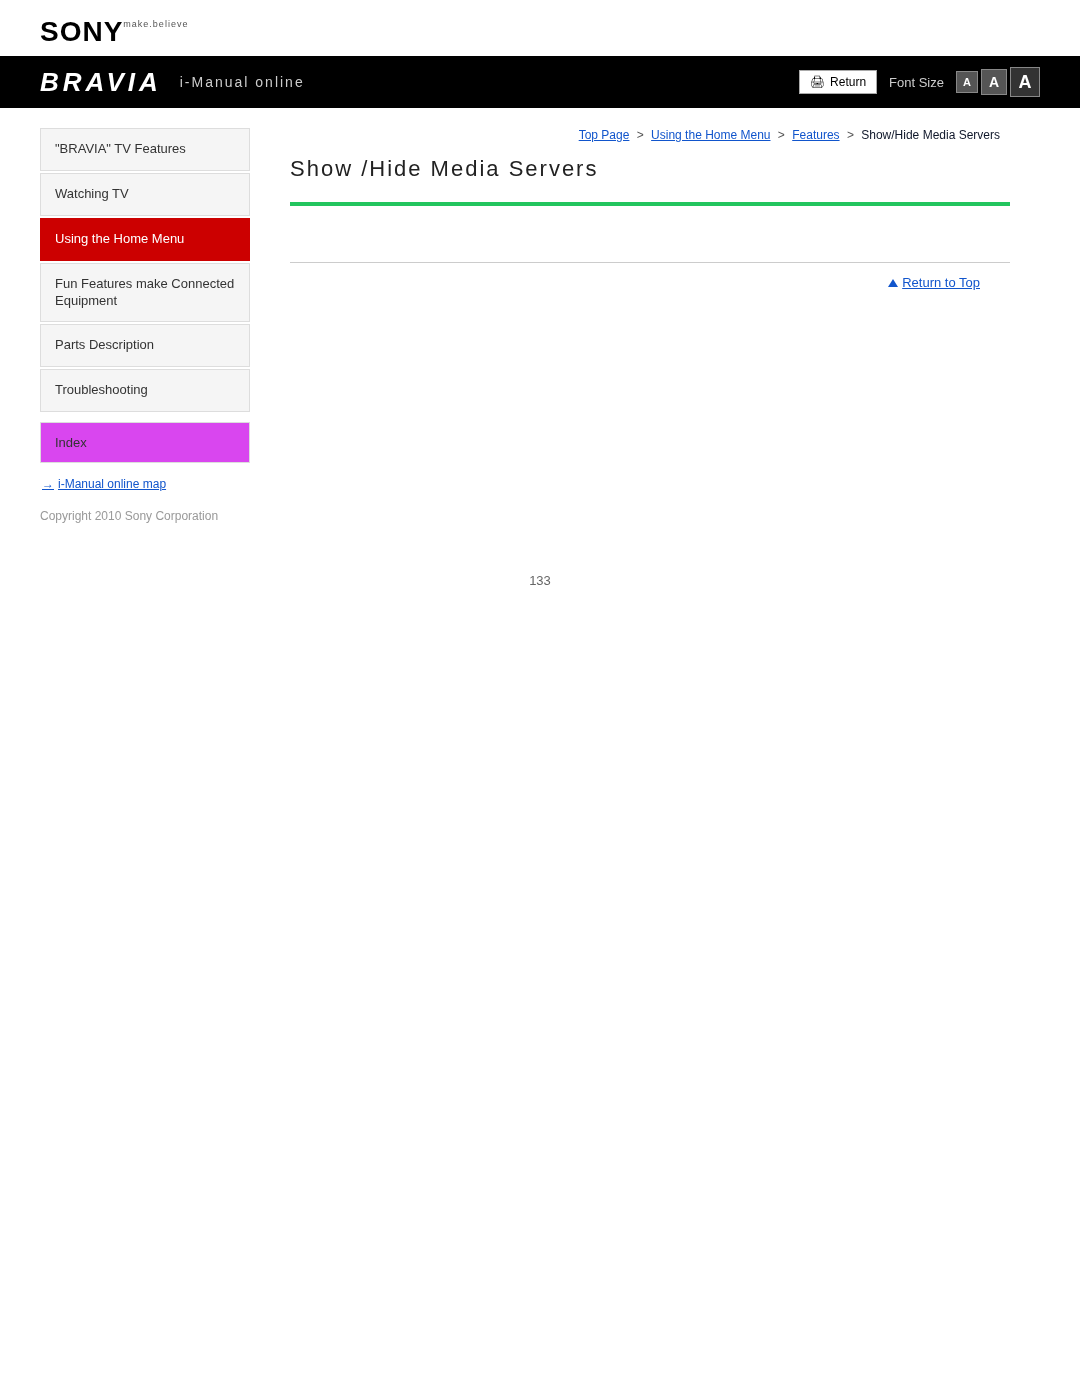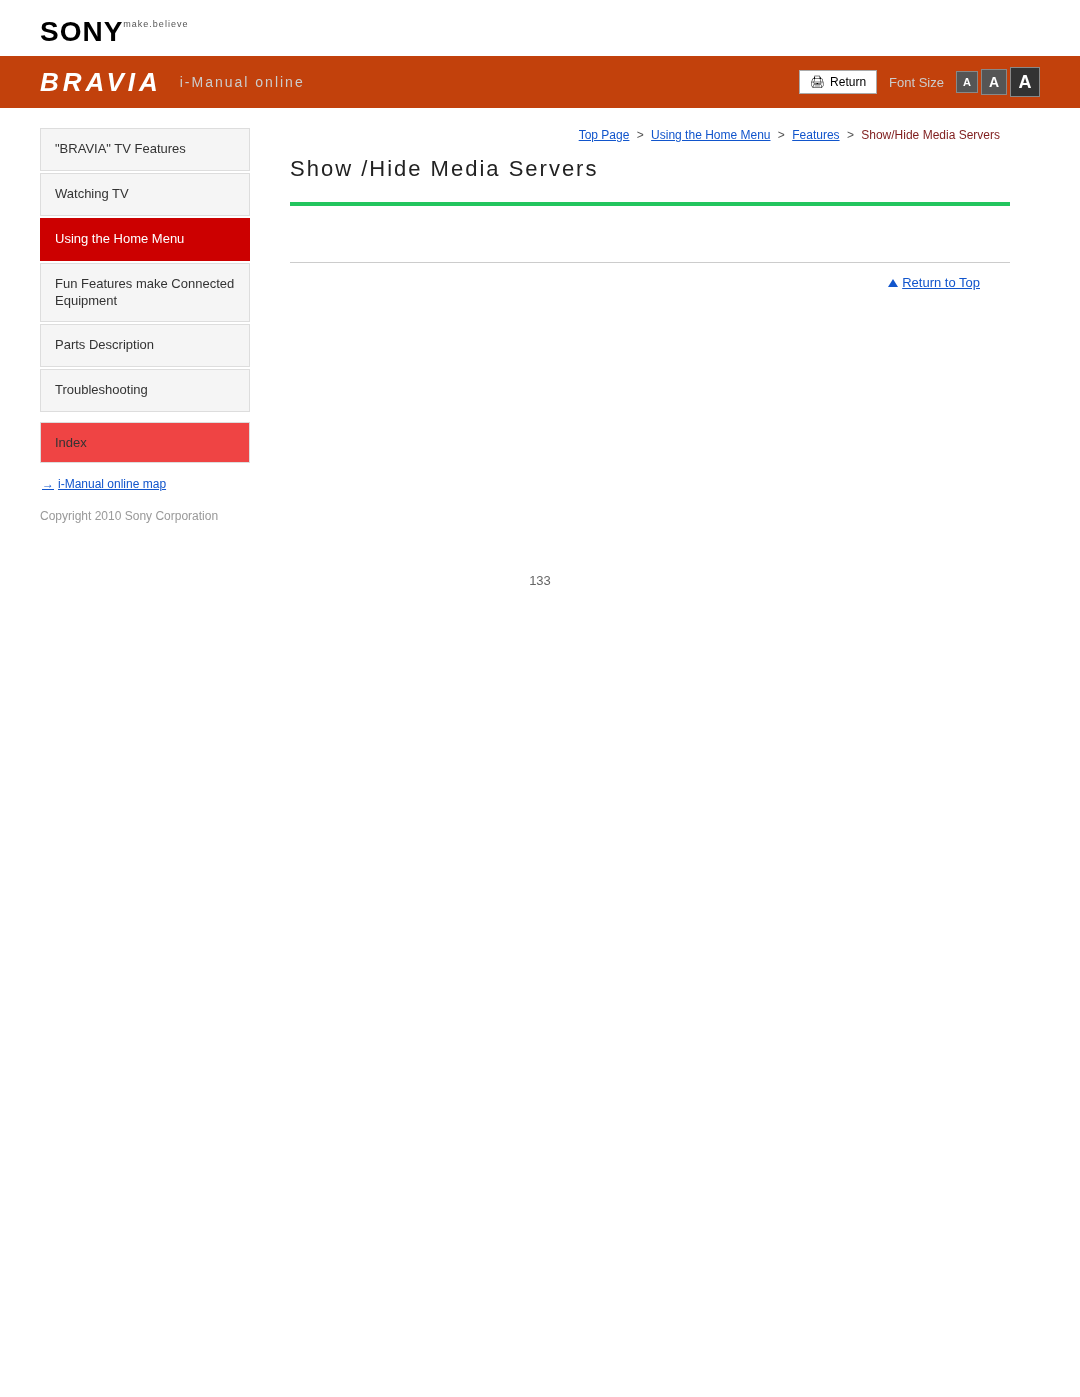--- a/index.html
+++ b/index.html
@@ -31,21 +31,21 @@
     }
     .sony-tagline {
       font-size: 9px;
       color: #555;
       letter-spacing: 1px;
       margin-top: 1px;
     }
 
     
     #top-bar {
-      background: #c2410c;
+      background: #000000;
       display: flex;
       align-items: center;
       justify-content: space-between;
       padding: 0 40px;
       height: 52px;
     }
     .bravia-logo-bar {
       display: flex;
       align-items: center;
       gap: 18px;
@@ -130,21 +130,21 @@
     .sidebar-item.active {
       background: #cc0000;
       color: #fff;
       border-color: #cc0000;
     }
     .sidebar-index {
       display: block;
       padding: 12px 14px;
       border: 1px solid #ddd;
       margin-top: 10px;
-      background: #ef4444;
+      background: #d946ef;
       color: #333;
       font-size: 13px;
       cursor: pointer;
       text-decoration: none;
     }
     .imanual-map-link {
       display: block;
       margin-top: 14px;
       font-size: 12px;
       color: #1155cc;
@@ -175,21 +175,21 @@
     .breadcrumb a, .breadcrumb span.link {
       color: #1155cc;
       text-decoration: underline;
       cursor: pointer;
     }
     .breadcrumb .sep {
       color: #555;
       margin: 0 4px;
     }
     .breadcrumb .current {
-      color: #7f1d1d;
+      color: #0f172a;
       text-decoration: none;
     }
 
     
     .page-title {
       font-size: 22px;
       font-weight: normal;
       letter-spacing: 2px;
       color: #222;
       border-bottom: 4px solid #22c55e;

